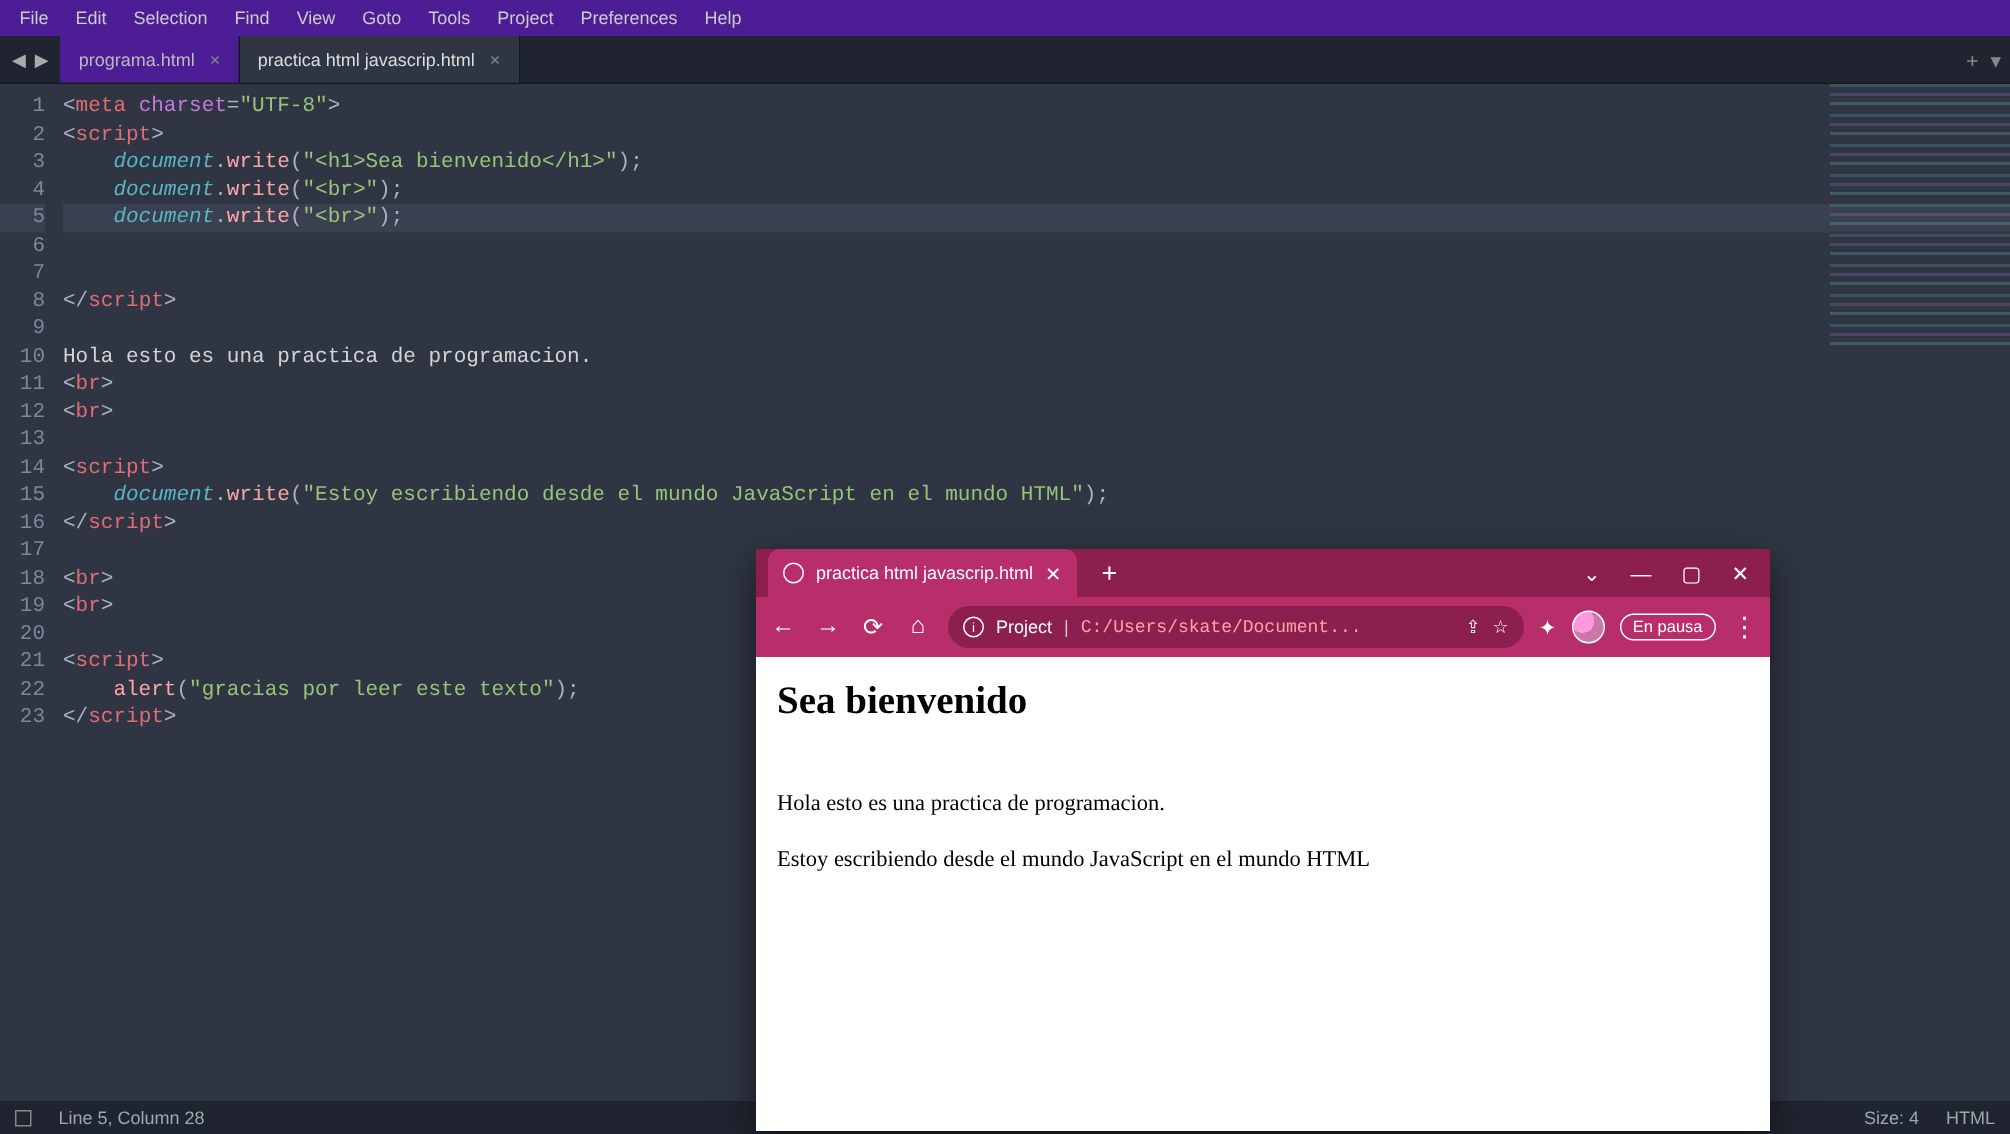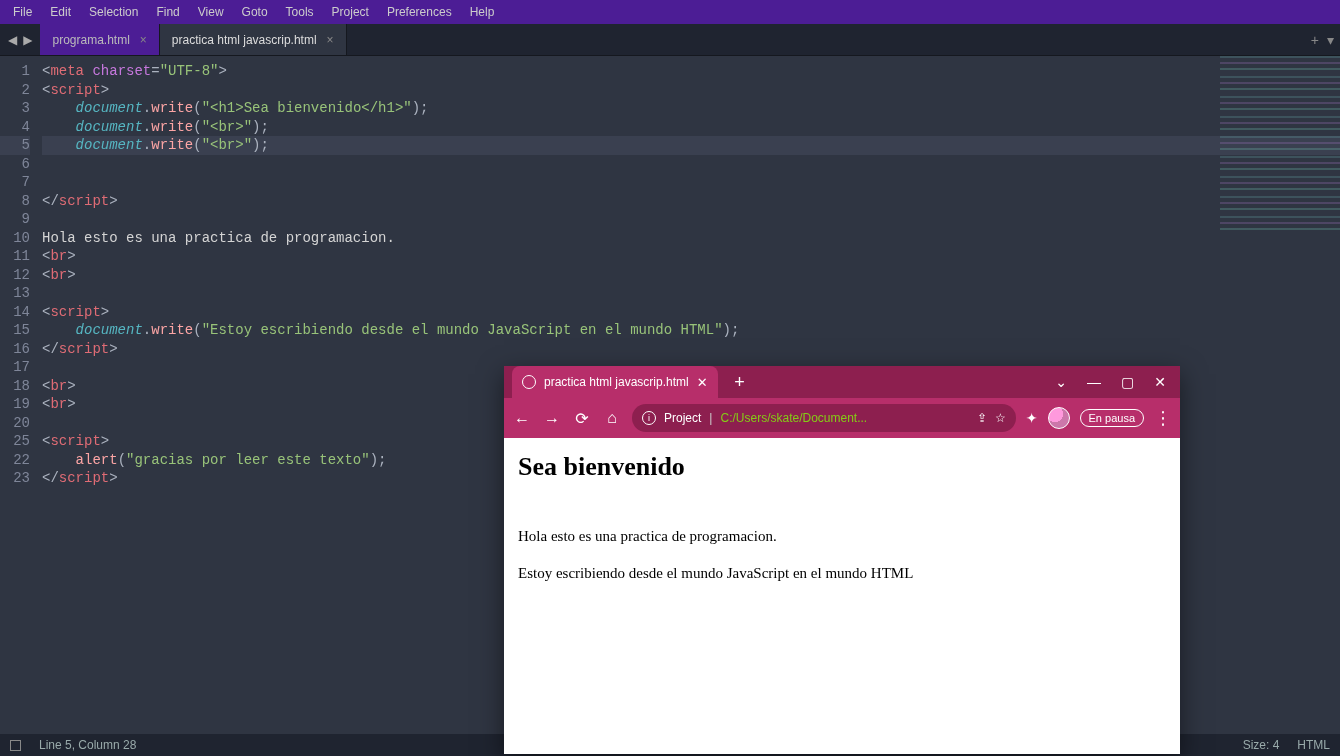--- a/index.html
+++ b/index.html
@@ -212,21 +212,21 @@
     align-items: center;
     padding: 0 10px;
     gap: 8px;
     font-size: 12px;
     overflow: hidden;
   }
   .browser .addr .info-icon {
     width:14px;height:14px;border-radius:50%;border:1px solid #fff;
     display:flex;align-items:center;justify-content:center;font-size:9px;
   }
-  .browser .addr .url-text { color:#84cc16; white-space:nowrap; overflow:hidden; text-overflow:ellipsis; flex: 0 1 auto; }
+  .browser .addr .url-text { color:#fca5a5; white-space:nowrap; overflow:hidden; text-overflow:ellipsis; flex: 0 1 auto; font-family: Liberation Mono, monospace; }
   .browser .addr .spacer { flex:1; }
   .browser .toolbar .ext-icon { font-size:14px; }
   .browser .toolbar .avatar {
     width: 22px; height: 22px; border-radius: 50%;
     background: radial-gradient(circle at 30% 30%, #f9d 0 40%, #c7a 40% 100%);
     border:1px solid #fff;
   }
   .browser .toolbar .pause-pill {
     border:1px solid #fff; border-radius:12px;
     padding: 2px 8px; font-size:11px;
@@ -295,21 +295,21 @@
     <div class="ln">11</div>
     <div class="ln">12</div>
     <div class="ln">13</div>
     <div class="ln">14</div>
     <div class="ln">15</div>
     <div class="ln">16</div>
     <div class="ln">17</div>
     <div class="ln">18</div>
     <div class="ln">19</div>
     <div class="ln">20</div>
-    <div class="ln">25</div>
+    <div class="ln">21</div>
     <div class="ln">22</div>
     <div class="ln">23</div>
   </div>
 
   <div class="code">
     <div class="line"><span class="punc">&lt;</span><span class="tag">meta</span><span> </span><span class="attr">charset</span><span class="punc">=</span><span class="str">"UTF-8"</span><span class="punc">&gt;</span></div>
     <div class="line"><span class="punc">&lt;</span><span class="tag">script</span><span class="punc">&gt;</span></div>
     <div class="line"><span>    </span><span class="obj">document</span><span class="punc">.</span><span class="fn">write</span><span class="punc">(</span><span class="str">"&lt;h1&gt;Sea bienvenido&lt;/h1&gt;"</span><span class="punc">);</span></div>
     <div class="line"><span>    </span><span class="obj">document</span><span class="punc">.</span><span class="fn">write</span><span class="punc">(</span><span class="str">"&lt;br&gt;"</span><span class="punc">);</span></div>
     <div class="line hl"><span>    </span><span class="obj">document</span><span class="punc">.</span><span class="fn">write</span><span class="punc">(</span><span class="str">"&lt;br&gt;"</span><span class="punc">);</span></div>

